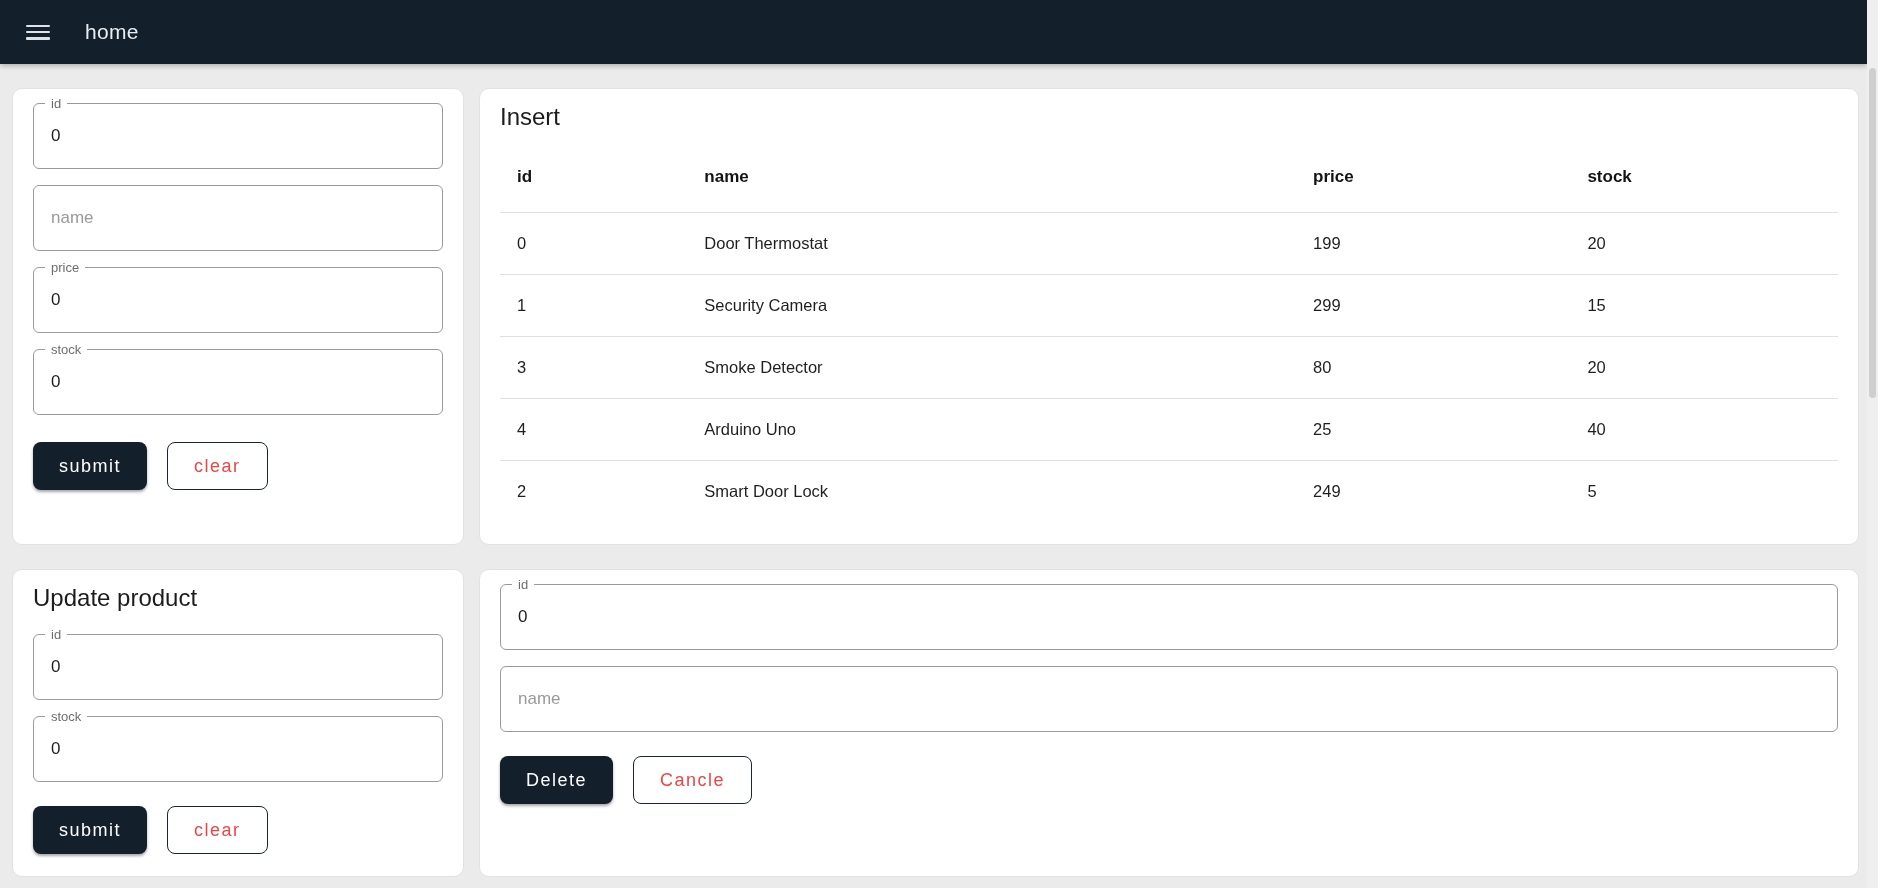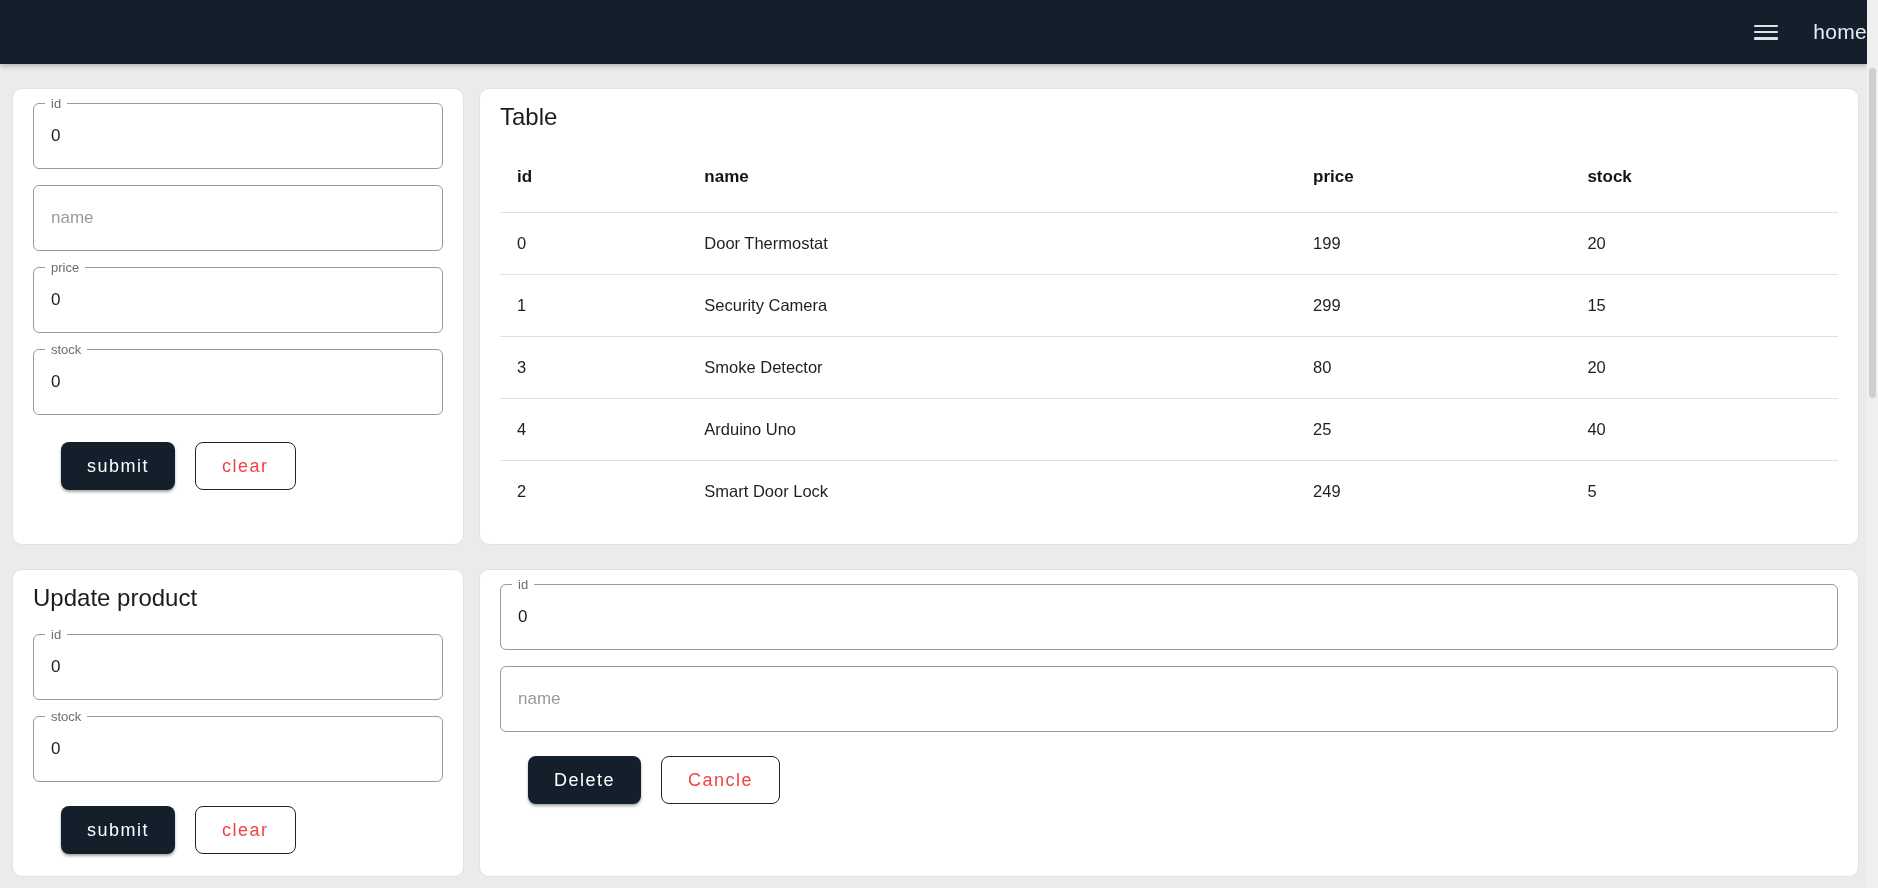--- a/index.html
+++ b/index.html
@@ -11,21 +11,20 @@
     position: relative;
   }
   
   .navbar {
     position: absolute; left: 0; top: 0;
     width: 1867px; height: 64px;
     background: #141f2c;
     display: flex; align-items: center;
     box-shadow: 0 2px 5px rgba(0,0,0,0.25);
     z-index: 5;
-    justify-content: flex-end;
   }
   .hamburger { width: 24px; height: 15px; margin-left: 26px;
     display: flex; flex-direction: column; justify-content: space-between; cursor: pointer; }
   .hamburger span { display: block; height: 2.6px; background: #dde3e9; border-radius: 1px; }
   .nav-title { color: #e7edf3; font-size: 21px; margin-left: 35px; letter-spacing: 0.3px; }
 
   
   .scrollbar-track {
     position: absolute; right: 0; top: 0; width: 11px; height: 888px;
     background: #efefef; z-index: 6;
@@ -78,21 +77,20 @@
   #update-card .btn-row, #delete-card .btn-row { margin-top: 24px; }
   .btn {
     height: 48px; border-radius: 8px;
     font-family: "Liberation Sans", sans-serif;
     font-size: 18px; letter-spacing: 1.5px;
     padding: 0 26px; cursor: pointer;
   }
   .btn-dark {
     background: #141f2c; color: #ffffff; border: none;
     box-shadow: 0 2px 3px rgba(0,0,0,0.35);
-    margin-left: 28px;
   }
   .btn-outline {
     background: #ffffff; color: #ef4444;
     border: 1.5px solid #1b2635;
   }
 
   
   table { width: 100%; border-collapse: collapse; table-layout: fixed; margin-top: 0; }
   col.c-id    { width: 14%; }
   col.c-name  { width: 45.5%; }
@@ -147,21 +145,21 @@
     <input class="field-input" value="0" style="">
   </div>
 
   <div class="btn-row">
     <button class="btn btn-dark">submit</button>
     <button class="btn btn-outline">clear</button>
   </div>
 </section>
 
 <section class="card" id="table-card">
-  <div class="card-title">Table</div>
+  <div class="card-title">Insert</div>
   <table>
     <colgroup>
       <col class="c-id">
         <col class="c-name">
         <col class="c-price">
         <col class="c-stock">
     </colgroup>
     <thead>
       <tr>
         <th>id</th>

